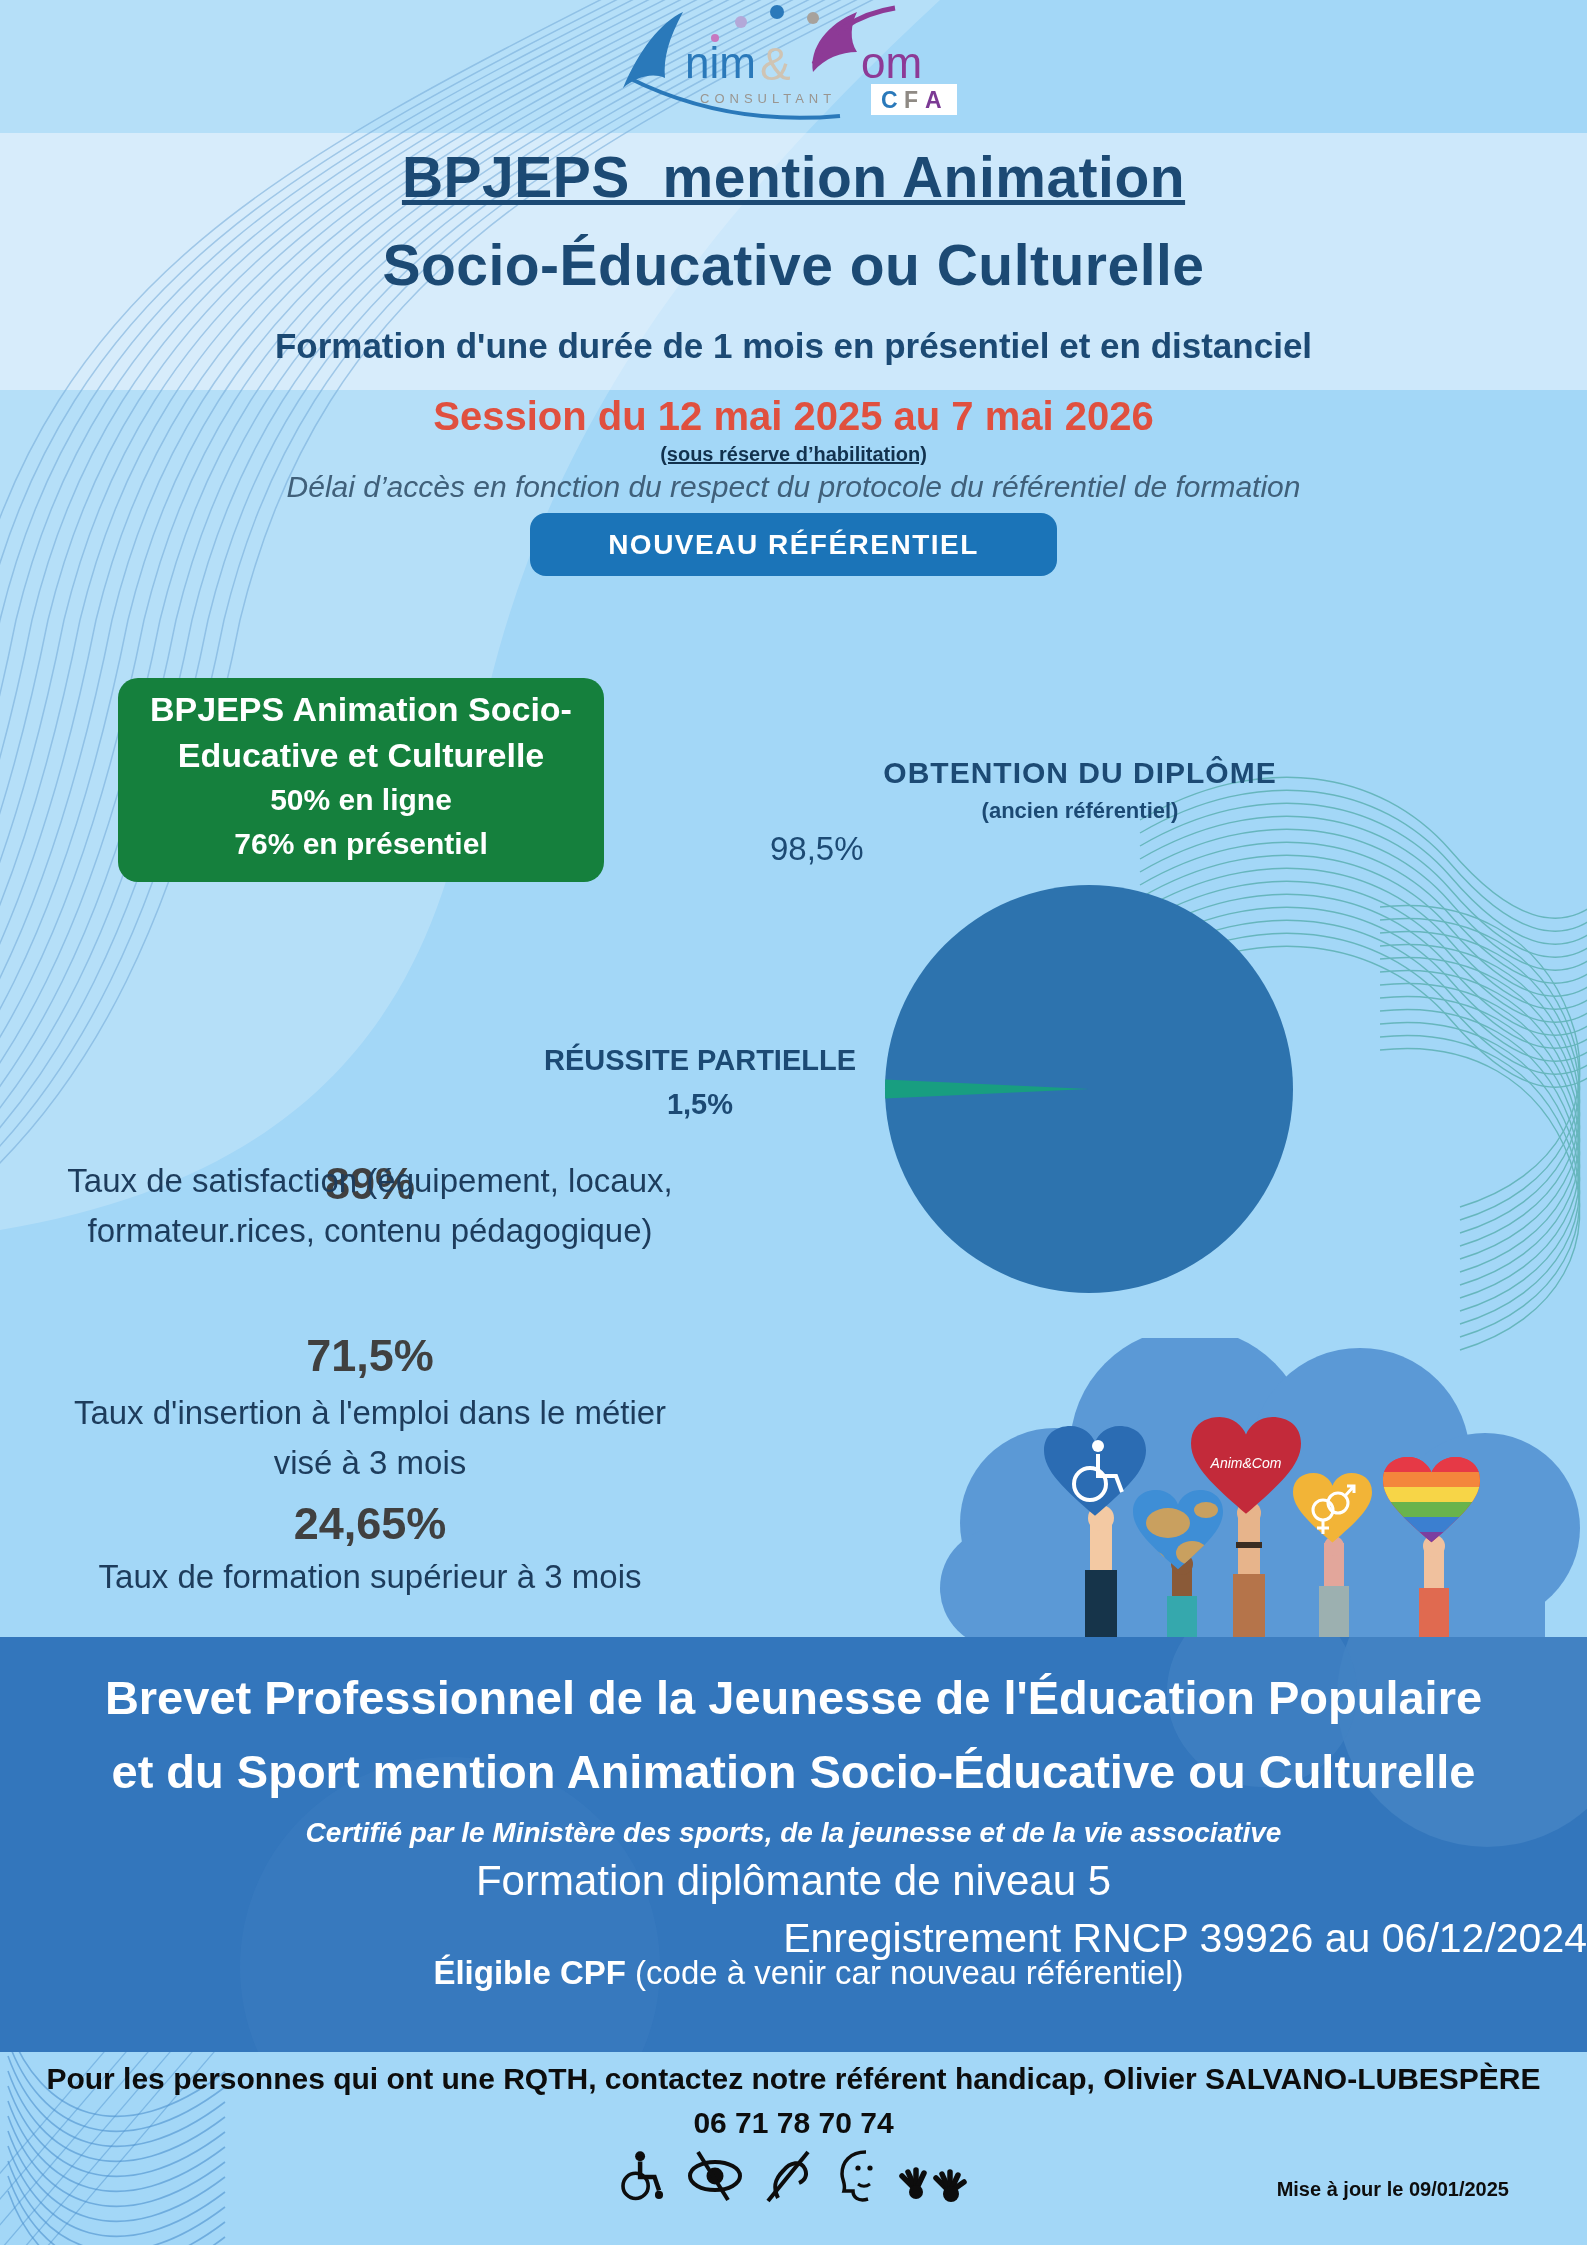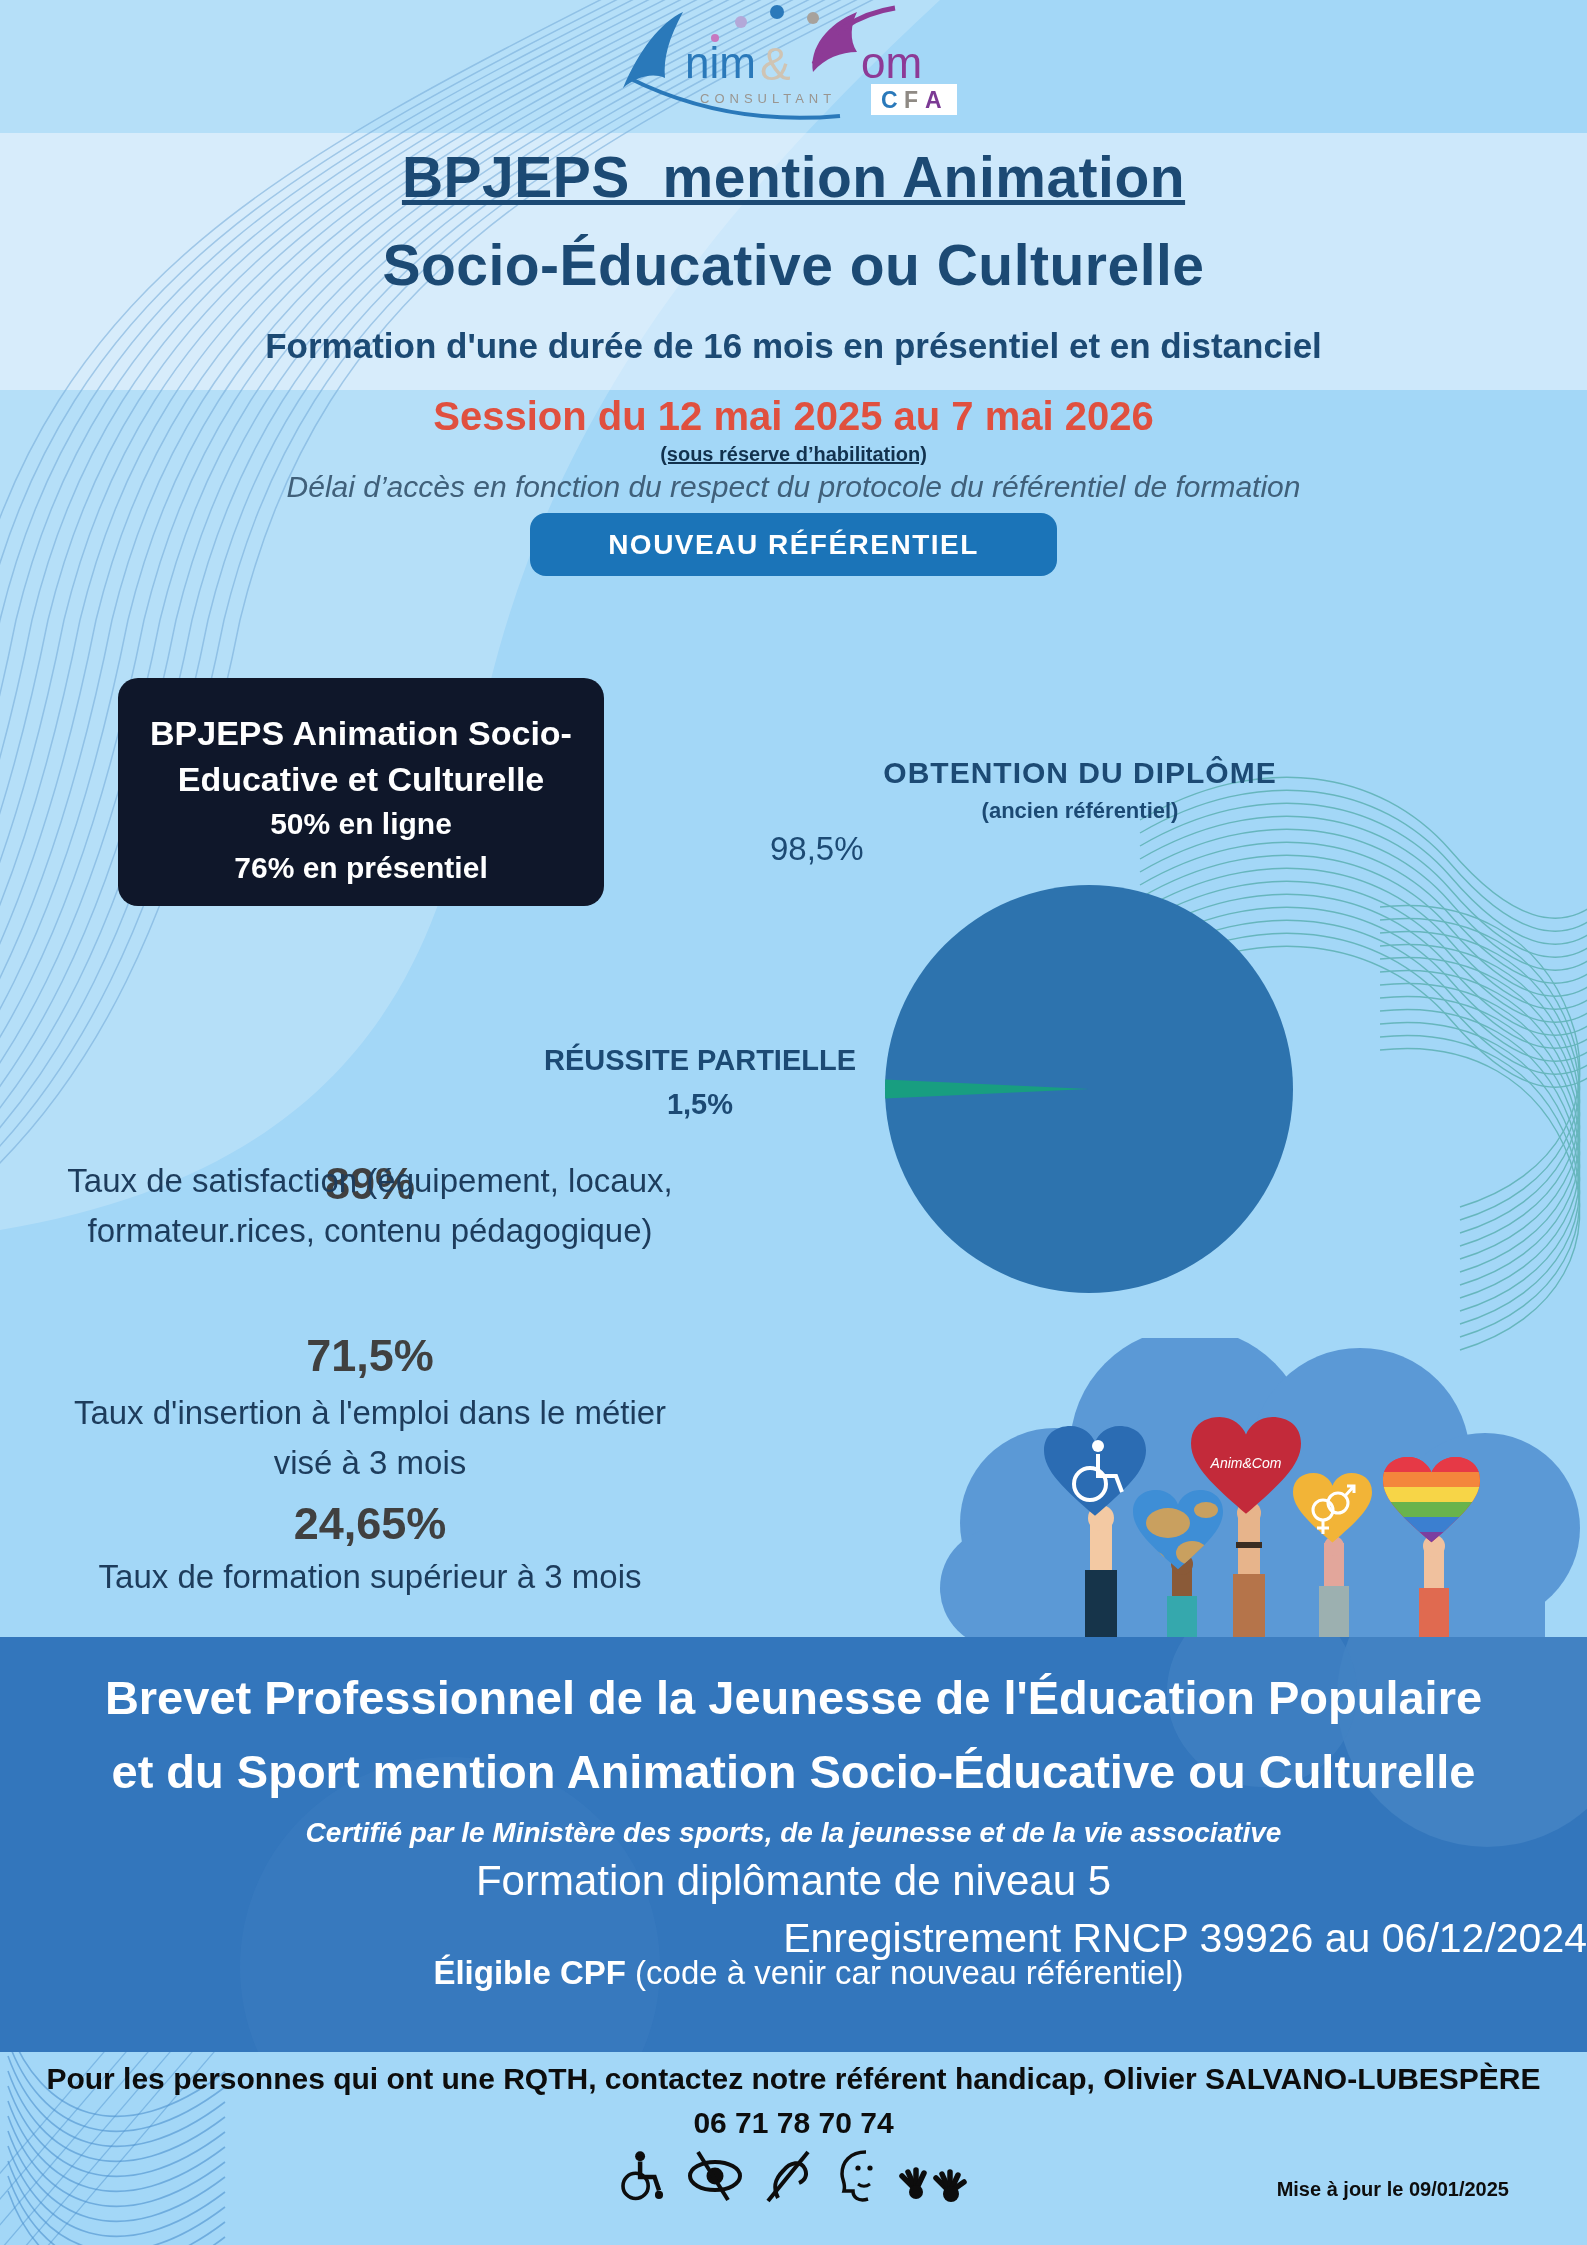--- a/index.html
+++ b/index.html
@@ -15,22 +15,22 @@
   .title2{top:232px;}
   .subtitle{top:326px;font-size:35px;font-weight:700;color:#1c4a74;}
   .session{top:394px;font-size:40px;font-weight:700;color:#e0503f;}
   .reserve{top:443px;font-size:20px;font-weight:700;color:#12324e;text-decoration:underline;}
   .delai{top:470px;font-size:30px;font-style:italic;color:#40607a;}
 
   .btn{left:530px;top:513px;width:527px;height:63px;background:#1b74b8;border-radius:16px;
        display:flex;align-items:center;justify-content:center;color:#fff;font-weight:700;
        font-size:28px;letter-spacing:1.5px;}
 
-  .infobox{left:118px;top:678px;width:486px;height:196px;background:#0f172a;border-radius:20px;
-           color:#fff;text-align:center;padding-top:32px;box-sizing:content-box;}
+  .infobox{left:118px;top:678px;width:486px;height:196px;background:#15803d;border-radius:20px;
+           color:#fff;text-align:center;padding-top:8px;box-sizing:content-box;}
   .infobox .l-big{font-size:34px;font-weight:700;line-height:46px;}
   .infobox .l-sm{font-size:30px;font-weight:700;line-height:44px;}
 
   .chart-title{left:770px;top:756px;width:620px;text-align:center;font-size:30px;
                font-weight:700;letter-spacing:1px;color:#1c4a74;}
   .chart-sub{left:770px;top:798px;width:620px;text-align:center;font-size:22px;
              font-weight:600;color:#1c4a74;}
   .chart-pct{left:770px;top:830px;width:620px;font-size:33px;
              font-weight:400;color:#1c4a74;}
   .pie{left:884px;top:884px;}
@@ -177,21 +177,21 @@
     <text x="256" y="74" font-size="44" fill="#8d3a96">om</text>
     <text x="95" y="99" font-size="13" letter-spacing="5" fill="#9a958f">CONSULTANT</text>
     <rect x="266" y="80" width="86" height="31" fill="#ffffff"></rect>
     <text x="276" y="104" font-size="23" font-weight="bold" fill="#2a79ba">C</text>
     <text x="299" y="104" font-size="23" font-weight="bold" fill="#8f8a84">F</text>
     <text x="320" y="104" font-size="23" font-weight="bold" fill="#7b3a94">A</text>
   </svg>
 
   <div class="abs ctr title-line title1">BPJEPS&nbsp; mention Animation</div>
   <div class="abs ctr title-line title2">Socio-Éducative ou Culturelle</div>
-  <div class="abs ctr subtitle">Formation d'une durée de 16 mois en présentiel et en distanciel</div>
+  <div class="abs ctr subtitle">Formation d'une durée de 1 mois en présentiel et en distanciel</div>
   <div class="abs ctr session">Session du 12 mai 2025 au 7 mai 2026</div>
   <div class="abs ctr reserve">(sous réserve d’habilitation)</div>
   <div class="abs ctr delai">Délai d’accès en fonction du respect du protocole du référentiel de formation</div>
   <div class="abs btn">NOUVEAU RÉFÉRENTIEL</div>
 
   <div class="abs infobox">
     <div class="l-big">BPJEPS Animation Socio-</div>
     <div class="l-big">Educative et Culturelle</div>
     <div class="l-sm">50% en ligne</div>
     <div class="l-sm">76% en présentiel</div>

